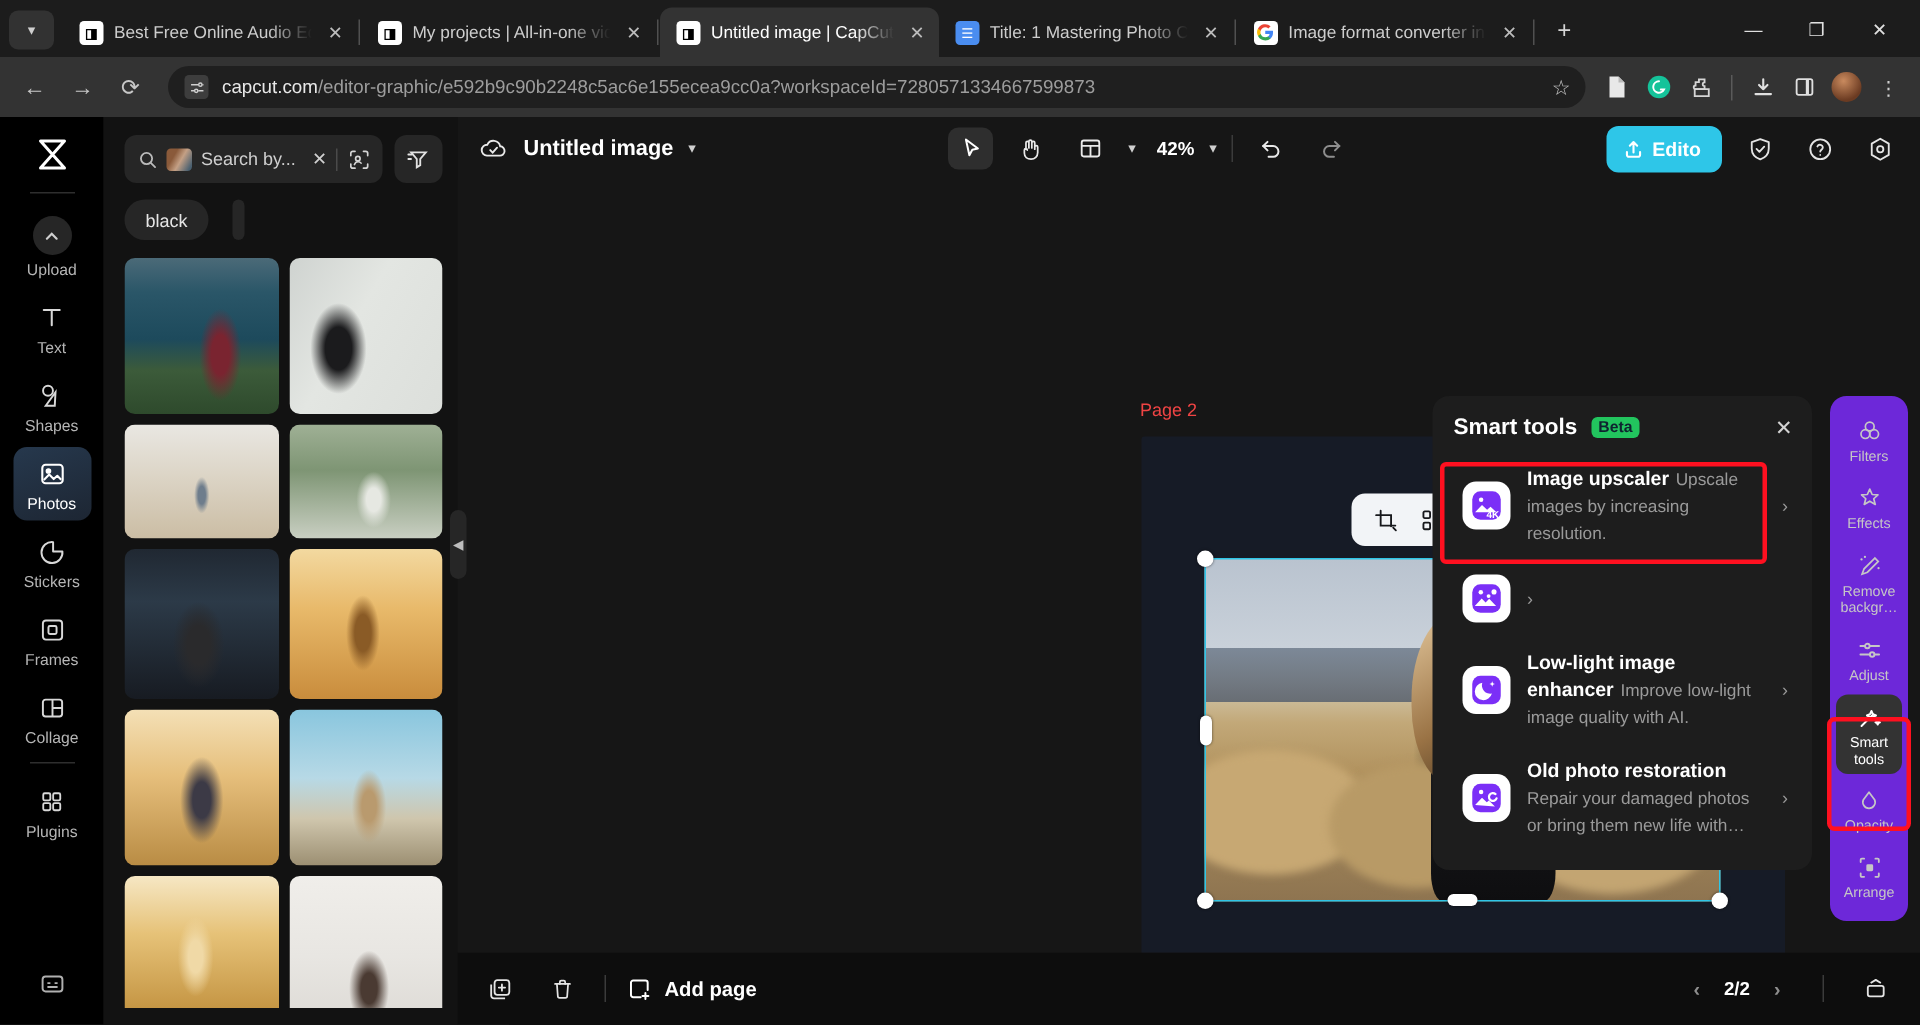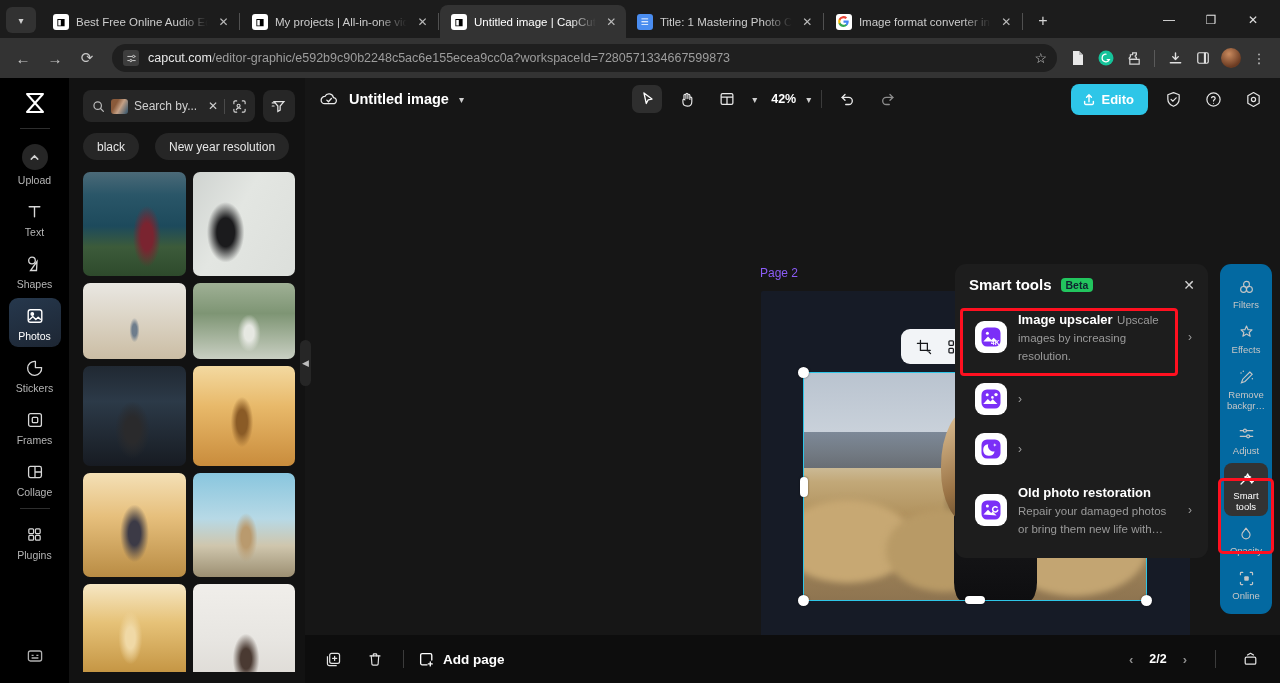--- a/index.html
+++ b/index.html
@@ -158,21 +158,21 @@
   .tool-btn.on { background: #2e2e2e; }
   #zoom-val { font-size: 12.5px; color:#ffffff; font-weight:bold; margin-left:4px;text-align:center;}
   .vsep { width:1px; height:18px; background:#3b3b3b; }
   #export-btn {
     height: 31px; background: #2ec6e8; border-radius: 8px;
     display:flex; align-items:center; gap:6px; padding: 0 14px 0 11px;
     color: #ffffff; font-size: 13px; font-weight: bold;
   }
 
   #canvas-area { flex: 1 1 auto; position: relative; background: #161616; overflow: hidden; }
-  #page-label { position: absolute; left: 455px; top: 146px; font-size: 12px; color: #8b5cf6; }
+  #page-label { position: absolute; left: 455px; top: 146px; font-size: 12px; color: #ef4444; }
   #page-acts { position: absolute; left: 838px; top: 145px; display:flex; gap: 14px; color:#b0b0b0; align-items:center;}
   #canvas-page {
     position: absolute; left: 456px; top: 171px; width: 429px; height: 428px;
     background: #161b26; border-radius: 2px;
   }
   #sel-image {
     position: absolute; left: 498px; top: 252px; width: 344px; height: 229px;
     overflow: hidden;
     background:
       radial-gradient(ellipse 70px 120px at 53% 60%, rgba(20,14,10,.95), rgba(20,14,10,0) 62%),
@@ -231,21 +231,21 @@
   .st-desc { font-size:11.5px; color:#9a9a9a; line-height:1.32; margin-top:2px; }
   .st-arrow { color:#9a9a9a; font-size:12px; flex:0 0 auto; }
   #st-highlight {
     position:absolute; left:5px; top:44px; width:218px; height:68px;
     border:3px solid #ff1020; border-radius:4px; pointer-events:none;
   }
 
   
   #right-rail {
     position:absolute; right:8px; top:144px; width:52px;
-    background:#0369a1; border-radius:11px; padding:8px 0 8px; z-index: 9;
+    background:#6d28d9; border-radius:11px; padding:8px 0 8px; z-index: 9;
     display:flex; flex-direction:column; align-items:center; gap:2px;
   }
   .rr-item { width:44px; padding:6px 0 4px; border-radius:8px;
     display:flex; flex-direction:column; align-items:center; gap:3px;
     color:#c6c6c6; font-size:9.5px; text-align:center; line-height:1.15; }
   .rr-item .ico { height:19px; display:flex; align-items:center; justify-content:center;}
   .rr-item.active { background:#333333; color:#ffffff; }
   #rr-highlight { position:absolute; right:6px; top:358px; width:56px; height:76px;
     border:3px solid #ff1020; border-radius:5px; z-index: 11; pointer-events:none;}
   svg { display:block; }
@@ -487,21 +487,20 @@
       <div id="filter-btn">
         <svg width="16" height="16" viewBox="0 0 18 18" fill="none" stroke="#e2e2e2" stroke-width="1.4" stroke-linecap="round">
             <path d="M3.5 4h11l-4.2 5v4.6l-2.6 1.6V9z"></path>
             <path d="M1.4 5.6h2.6M1.4 9h2"></path>
           </svg>
       </div>
     </div>
 
     <div id="chips-row">
       <div class="chip">black</div>
-      <div class="chip">New year resolution</div>
       <div class="chip" style="width:8px;padding:0;"></div>
     </div>
 
     <div id="photo-grid">
       <div class="photo" style="height:104px;">
         <i style="background:linear-gradient(to bottom,#4b6a78 0%,#2a5668 22%,#1d4a5c 52%,#3c5b3a 72%,#2e4a2c 100%);"></i>
         <i style="background:radial-gradient(ellipse 20px 44px at 62% 62%, #7a2430 30%, rgba(0,0,0,0) 70%);"></i>
       </div>
       <div class="photo" style="height:104px;">
         <i style="background:linear-gradient(120deg,#cfd3d0 0%,#e3e6e2 42%,#dcdfdb 100%);"></i>
@@ -724,20 +723,24 @@
         </div>
 
         <div class="st-item">
           <span class="st-ico">
             <svg width="24" height="24" viewBox="0 0 24 24">
                 <rect x="2.5" y="2.5" width="19" height="19" rx="5.5" fill="#7b2ff7"></rect>
                 <path d="M15.6 14.4A5.6 5.6 0 0 1 9.2 7.2a5.8 5.8 0 1 0 6.4 7.2z" fill="#fff"></path>
                 <path d="M15.8 6.2l.5 1.3 1.3.5-1.3.5-.5 1.3-.5-1.3-1.3-.5 1.3-.5z" fill="#fff"></path>
               </svg>
           </span>
+          <span class="st-txt">
+            <span class="st-name">Low-light image enhancer</span>
+            <span class="st-desc">Improve low-light image quality with AI.</span>
+          </span>
           <span class="st-arrow">›</span>
         </div>
 
         <div class="st-item">
           <span class="st-ico">
             <svg width="24" height="24" viewBox="0 0 24 24">
                 <rect x="2.5" y="2.5" width="19" height="19" rx="5.5" fill="#7b2ff7"></rect>
                 <circle cx="8.4" cy="8" r="1.5" fill="#fff"></circle>
                 <path d="M4.4 16.6 9 11.8l3.2 3.1 1.4-1.3 4 4z" fill="#fff"></path>
                 <path d="M18 9.4a2.6 2.6 0 1 0 .7 2.8" stroke="#fff" stroke-width="1.5" fill="none" stroke-linecap="round"></path>
@@ -809,21 +812,21 @@
           </span>
           <span>Opacity</span>
         </div>
         <div class="rr-item">
           <span class="ico">
             <svg width="17" height="17" viewBox="0 0 18 18" fill="none" stroke="#c6c6c6" stroke-width="1.3" stroke-linecap="round">
                 <path d="M2.6 5V3.4A.8.8 0 0 1 3.4 2.6H5M13 2.6h1.6a.8.8 0 0 1 .8.8V5M15.4 13v1.6a.8.8 0 0 1-.8.8H13M5 15.4H3.4a.8.8 0 0 1-.8-.8V13"></path>
                 <rect x="6.6" y="6.6" width="4.8" height="4.8" rx="1" fill="#c6c6c6" stroke="none"></rect>
               </svg>
           </span>
-          <span>Online</span>
+          <span>Arrange</span>
         </div>
       </div>
       <div id="rr-highlight"></div>
     </div>
 
     <div id="editor-bottombar">
       <div class="bb-ico">
         <svg width="17" height="17" viewBox="0 0 18 18" fill="none" stroke="#e4e4e4" stroke-width="1.3">
             <rect x="5" y="2.6" width="10.4" height="10.4" rx="2"></rect>
             <path d="M12.4 15.4H4.6A2 2 0 0 1 2.6 13.4V5.6"></path>

